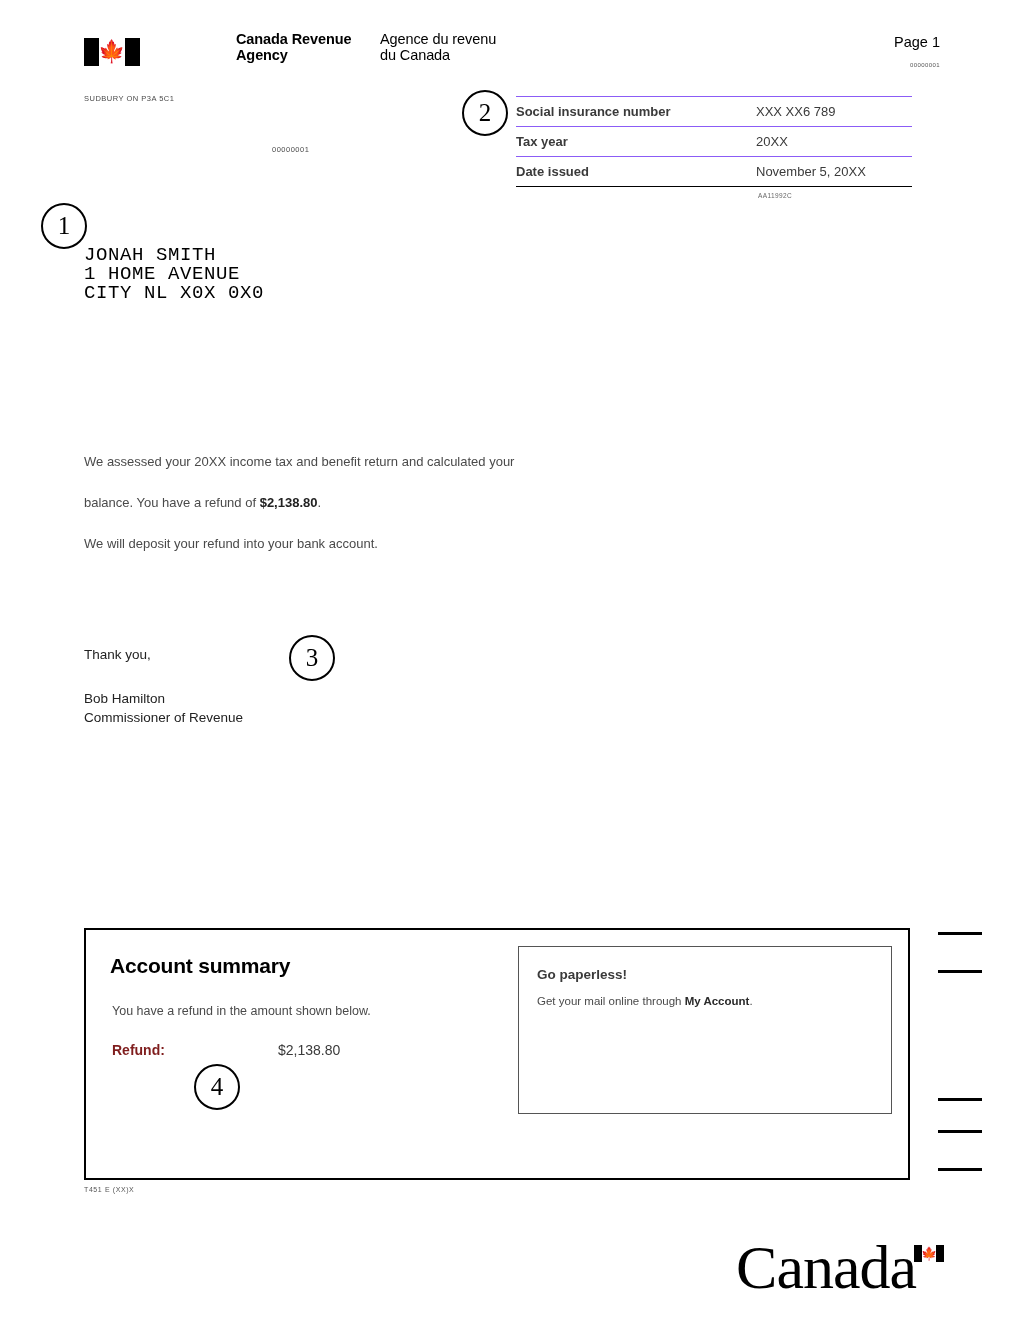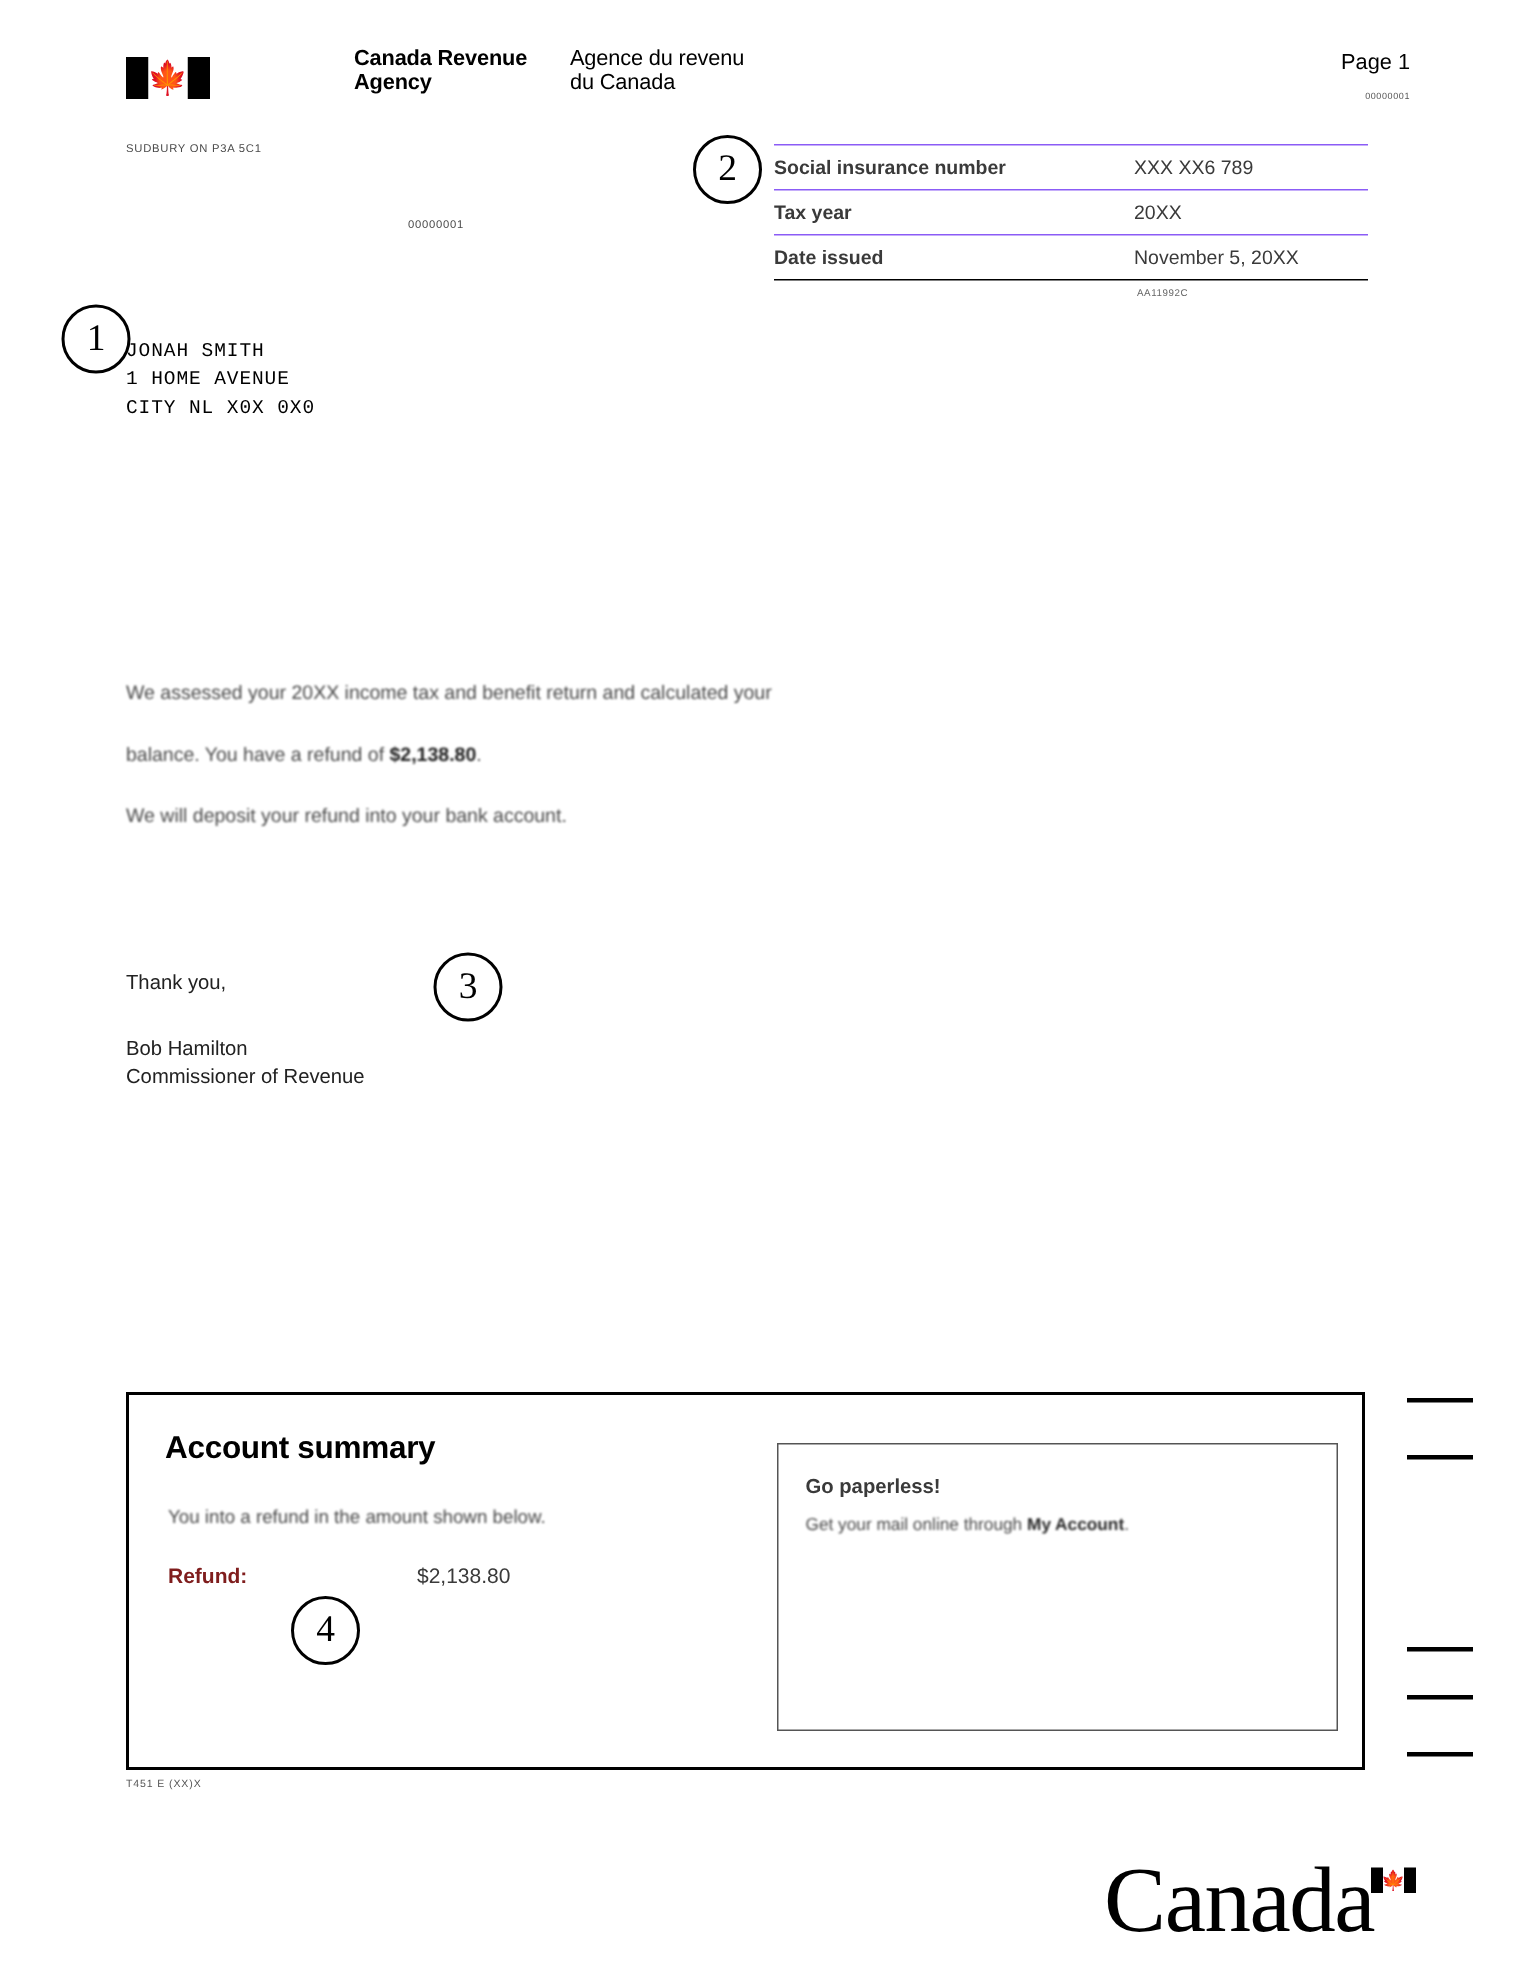--- a/index.html
+++ b/index.html
@@ -103,23 +103,23 @@
     top: 145px;
     font-size: 7.5px;
     color: #4a4a4a;
     letter-spacing: 0.5px;
     filter: blur(0.5px);
   }
 
   .addressee {
     position: absolute;
     left: 84px;
-    top: 224px;
+    top: 246px;
     font-family: "Liberation Mono", monospace;
-    font-size: 13px;
+    font-size: 19px;
     line-height: 19px;
     letter-spacing: 0.6px;
   }
 
   
   .callout {
     position: absolute;
     width: 42px;
     height: 42px;
     border: 2px solid #000;
@@ -250,23 +250,23 @@
     left: 192px;
     top: 112px;
     font-size: 14px;
     color: #3a3a3a;
     filter: blur(0.35px);
   }
 
   .paperless-box {
     position: absolute;
     left: 432px;
-    top: 32px;
+    top: 16px;
     width: 374px;
-    height: 192px;
+    height: 168px;
     border: 1px solid #555;
     box-sizing: border-box;
   }
   .paperless-box .pl-title {
     position: absolute;
     left: 18px;
     top: 20px;
     font-size: 13.5px;
     font-weight: bold;
     color: #3a3a3a;
@@ -408,21 +408,21 @@
 </div>
 
 <div class="sign-block">
   <div class="thanks">Thank you,</div>
   <div>Bob Hamilton</div>
   <div>Commissioner of Revenue</div>
 </div>
 
 <div class="acct-box">
   <h2>Account summary</h2>
-  <div class="acct-sub">You into a refund in the amount shown below.</div>
+  <div class="acct-sub">You have a refund in the amount shown below.</div>
   <div class="refund-label">Refund:</div>
   <div class="refund-value">$2,138.80</div>
 
   <div class="paperless-box">
     <div class="pl-title">Go paperless!</div>
     <div class="pl-line">
       <span>Get your mail online through </span><b>My Account</b><span>.</span>
     </div>
   </div>
 </div>

